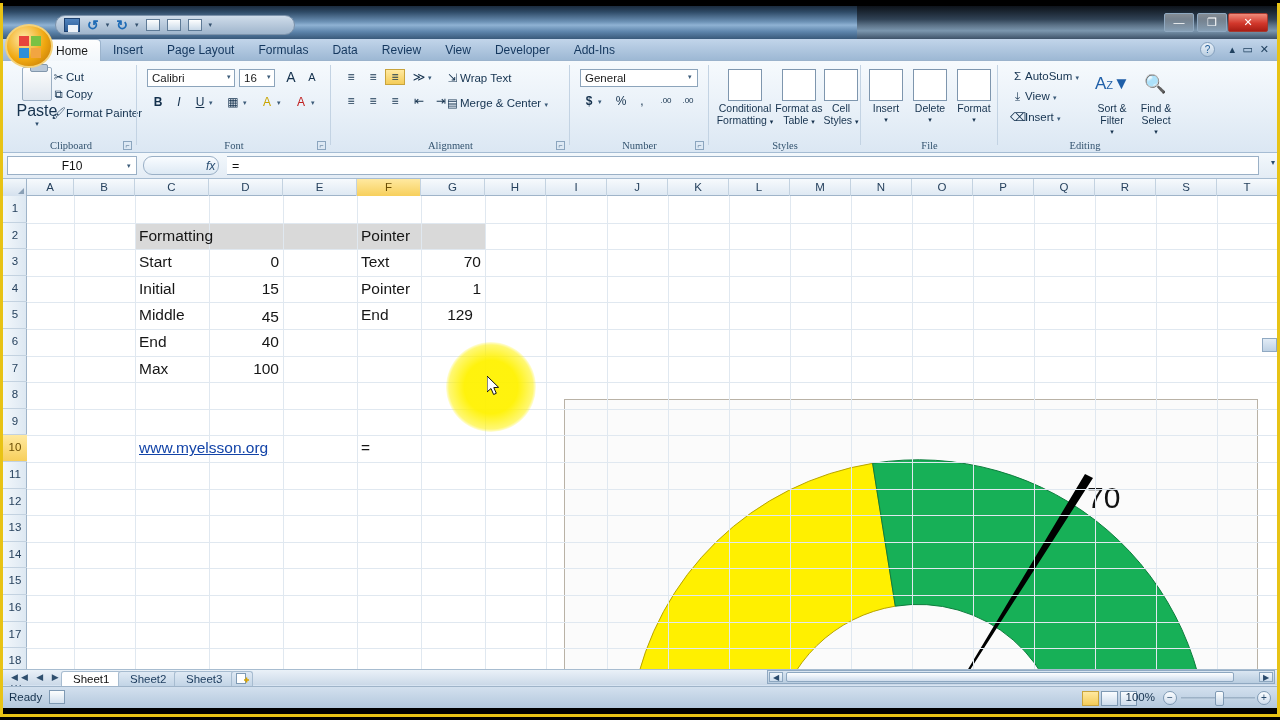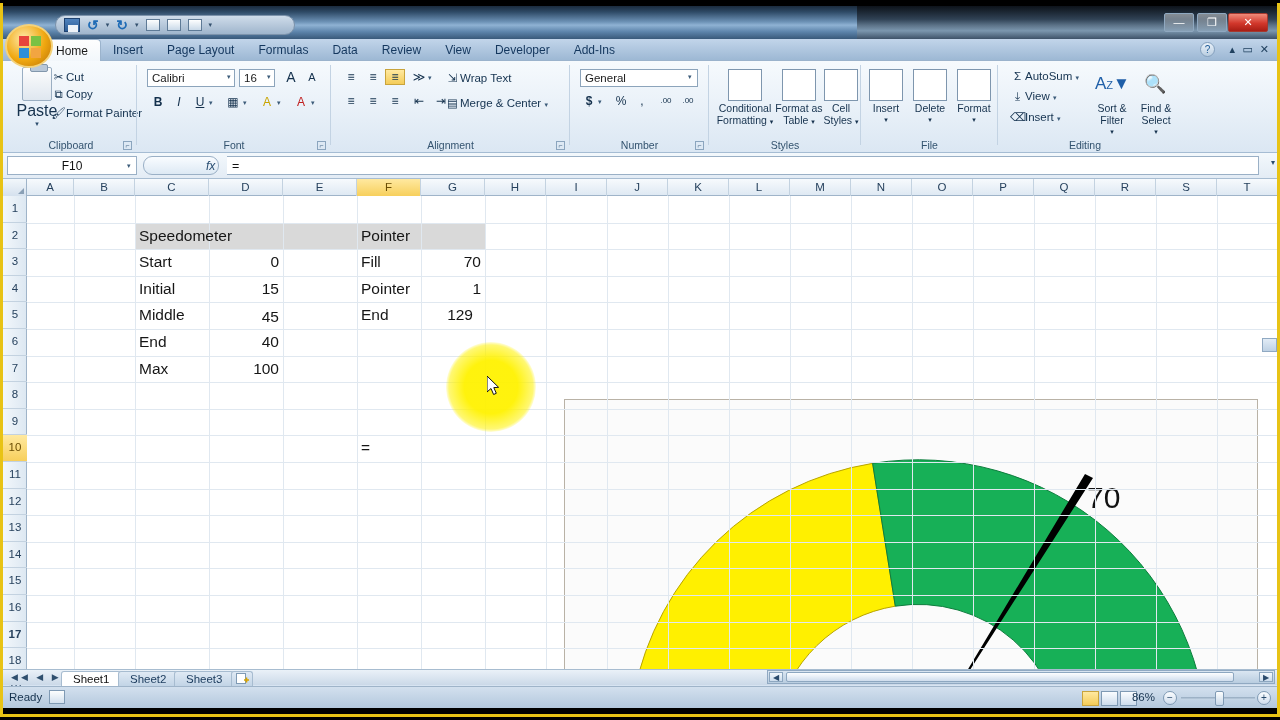--- a/index.html
+++ b/index.html
@@ -92,21 +92,21 @@
   .minibtn{ position:absolute; top:4px; font-size:11px; color:#20415f; }
   
   #ribbon{
     position:absolute; left:0; top:55px; width:1274px; height:92px;
     background:linear-gradient(to bottom,#f6fafd 0%,#e8f0f8 55%,#dbe7f3 100%);
     border-bottom:1px solid #a5bcd3;
   }
   .group{ position:absolute; top:0; height:92px; }
   .group .glabel{
     position:absolute; bottom:2px; width:100%; text-align:center;
-    font-size:10.5px; color:#33536f;
+    font-size:10.5px; color:#33536f;font-family:Liberation Serif, serif;
   }
   .gsep{ position:absolute; top:4px; width:1px; height:80px; background:#c3d3e3; }
   .dlg{ position:absolute; bottom:3px; right:3px; width:9px;height:9px;
     border:1px solid #8ba5be; font-size:7px; color:#4a6a88; line-height:7px; text-align:center;}
   
   #g-clip{ left:4px; width:128px; }
   #pasteBtn{ position:absolute; left:8px; top:6px; width:44px; text-align:center; }
   #pasteBtn .pic{ width:30px;height:34px;margin:0 auto; position:relative;
      background:linear-gradient(#fdfdfd,#dfe7ef); border:1px solid #9aaec2; border-radius:2px;}
   #pasteBtn .pic:before{content:"";position:absolute;left:7px;top:-4px;width:16px;height:6px;
@@ -458,21 +458,21 @@
           <div class="rowcell" style="top: 159.6px;">7</div>
           <div class="rowcell" style="top: 186.2px;">8</div>
           <div class="rowcell" style="top: 212.8px;">9</div>
           <div class="rowcell hl" style="top: 239.4px;">10</div>
           <div class="rowcell" style="top: 266px;">11</div>
           <div class="rowcell" style="top: 292.6px;">12</div>
           <div class="rowcell" style="top: 319.2px;">13</div>
           <div class="rowcell" style="top: 345.8px;">14</div>
           <div class="rowcell" style="top: 372.4px;">15</div>
           <div class="rowcell" style="top: 399px;">16</div>
-          <div class="rowcell" style="top: 425.6px; font-weight: bold;">17</div>
+          <div class="rowcell" style="top: 425.6px;">17</div>
           <div class="rowcell" style="top: 452.2px;">18</div>
           <div class="rowcell" style="top: 478.8px;">19</div>
           <div class="rowcell" style="top: 505.4px;">20</div>
         </div>
     <div id="cells">
           <div class="hdrfill" style="left: 108px; top: 27.6px; width: 350px; height: 25.6px;"></div>
 
       <div id="chart">
         <svg width="694" height="460" viewBox="0 0 694 460">
           <defs>
@@ -526,38 +526,39 @@
           <div class="hline" style="top: 212.8px;"></div>
           <div class="hline" style="top: 239.4px;"></div>
           <div class="hline" style="top: 266px;"></div>
           <div class="hline" style="top: 292.6px;"></div>
           <div class="hline" style="top: 319.2px;"></div>
           <div class="hline" style="top: 345.8px;"></div>
           <div class="hline" style="top: 372.4px;"></div>
           <div class="hline" style="top: 399px;"></div>
           <div class="hline" style="top: 425.6px;"></div>
           <div class="hline" style="top: 452.2px;"></div>
-          <div class="cell" style="left: 112px; top: 26.6px; width: 200px;">Speedometer</div>
+          <div class="cell" style="left: 112px; top: 26.6px; width: 200px;">Formatting</div>
           <div class="cell" style="left: 334px; top: 26.6px; width: 56px;">Pointer</div>
           <div class="cell" style="left: 112px; top: 53.2px; width: 66px;">Start</div>
           <div class="cell r" style="left: 186px; top: 53.2px; width: 66px;">0</div>
-          <div class="cell" style="left: 334px; top: 53.2px; width: 56px;">Fill</div>
+          <div class="cell" style="left: 334px; top: 53.2px; width: 56px;">Text</div>
           <div class="cell r" style="left: 398px; top: 53.2px; width: 56px;">70</div>
           <div class="cell" style="left: 112px; top: 79.8px; width: 66px;">Initial</div>
           <div class="cell r" style="left: 186px; top: 79.8px; width: 66px;">15</div>
           <div class="cell" style="left: 334px; top: 79.8px; width: 56px;">Pointer</div>
           <div class="cell r" style="left: 398px; top: 79.8px; width: 56px;">1</div>
           <div class="cell" style="left: 112px; top: 106.4px; width: 66px;">Middle</div>
           <div class="cell r" style="left: 186px; top: 108px; width: 66px;">45</div>
           <div class="cell" style="left: 334px; top: 106.4px; width: 56px;">End</div>
           <div class="cell r" style="left: 390px; top: 106.4px; width: 56px;">129</div>
           <div class="cell" style="left: 112px; top: 133px; width: 66px;">End</div>
           <div class="cell r" style="left: 186px; top: 133px; width: 66px;">40</div>
           <div class="cell" style="left: 112px; top: 159.6px; width: 66px;">Max</div>
           <div class="cell r" style="left: 186px; top: 159.6px; width: 66px;">100</div>
+          <div class="cell link" style="left: 112px; top: 239.4px; width: 200px;">www.myelsson.org</div>
           <div class="cell" style="left: 334px; top: 239.4px; width: 56px;">=</div>
         </div>
     <div id="vscroll"></div>
   </div>
 
   <div id="cursorGlow"></div>
   <svg id="cursorArrow" viewBox="0 0 14 20">
     <polygon points="0,0 0,16 4,12.5 6.6,18.5 9.3,17.3 6.8,11.6 11.6,11.3" fill="#fff" stroke="#111" stroke-width="1"></polygon>
   </svg>
 
@@ -584,21 +585,21 @@
     <div id="hthumb"></div>
     <div class="sarr" style="right:1px">▶</div>
   </div>
 
   <div id="statusbar">
     <div id="ready">Ready</div>
     <div id="recicon"></div>
     <div class="vbtn sel" style="right:178px"></div>
     <div class="vbtn" style="right:159px"></div>
     <div class="vbtn" style="right:140px"></div>
-    <div id="zoomlbl">86%</div>
+    <div id="zoomlbl">100%</div>
     <div id="zoomout">−</div>
     <div id="zoomtrack"></div>
     <div id="zoomthumb"></div>
     <div id="zoomin">+</div>
   </div>
 
  </div>
 </div>
 
 </body></html>

